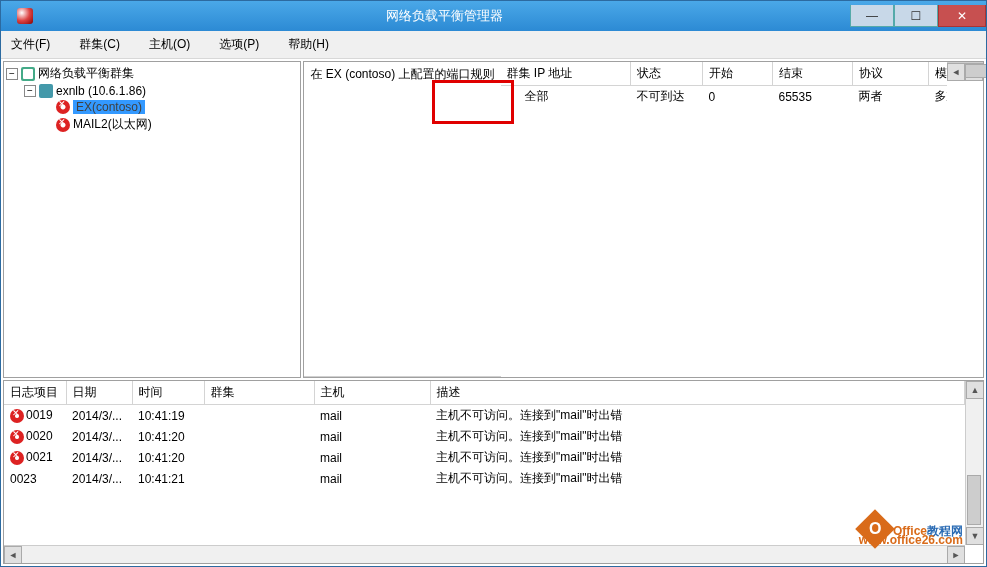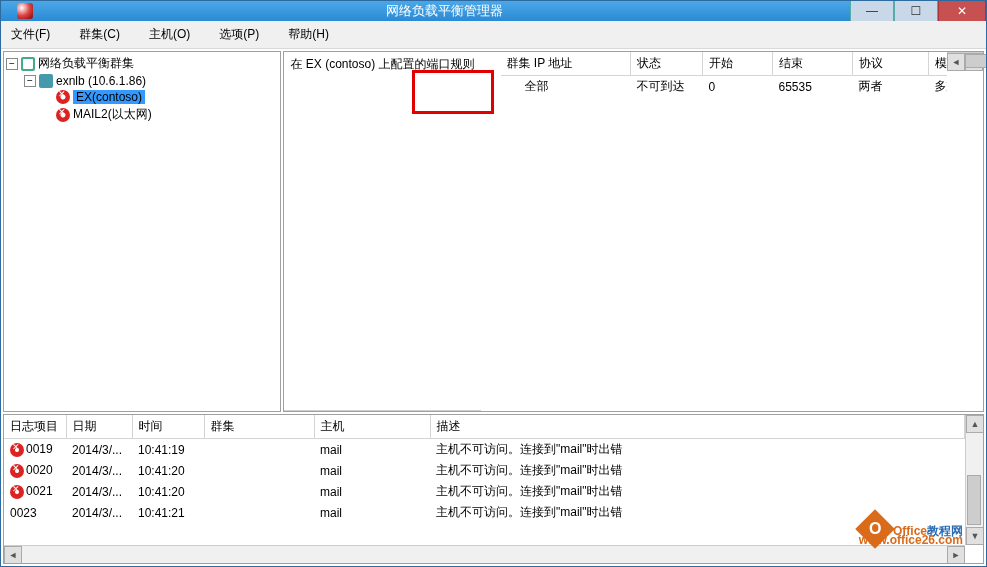--- a/index.html
+++ b/index.html
@@ -1,47 +1,47 @@
 <!DOCTYPE html>
 <html><head>
 <meta charset="utf-8">
 <style>
   * { box-sizing: border-box; margin: 0; padding: 0; font-family: "Microsoft YaHei", "SimSun", Tahoma, sans-serif; font-size: 12px; }
   body { background: #fff; width: 987px; height: 567px; border: 1px solid #2c6aa0; display: flex; flex-direction: column; overflow: hidden; }
-  .title-bar { background: linear-gradient(to bottom, #4aa8e8, #2c8ad4); color: #fff; height: 20px; display: flex; align-items: center; padding-left: 16px; }
+  .title-bar { background: linear-gradient(to bottom, #4aa8e8, #2c8ad4); color: #fff; height: 30px; display: flex; align-items: center; padding-left: 16px; }
   .title-bar .app-icon { width: 16px; height: 16px; background: radial-gradient(circle at 30% 30%, #fff, #d44, #800); border-radius: 3px; margin-right: 6px; }
   .title-bar .title-text { flex: 1; text-align: center; font-size: 13px; }
   .win-controls { display: flex; }
   .win-btn { width: 44px; height: 22px; display: flex; align-items: center; justify-content: center; border: 1px solid #5aa; border-top: none; background: #c8d8e8; color: #333; }
   .win-btn.close { background: #c75050; color: #fff; border-color: #a33; width: 48px;}
   .menu-bar { background: #f0f0f0; border-bottom: 1px solid #d8d8d8; padding: 2px 4px; display: flex; gap: 17px; }
   .menu-item { padding: 3px 6px; cursor: default; }
   .main-area { flex: 1; display: flex; min-height: 0; }
   .tree-panel { width: 312px; border: 1px solid #a0a0a0; margin: 2px; background: #fff; overflow: auto; padding: 2px; }
   .tree-node { display: flex; align-items: center; padding: 1px 0; white-space: nowrap; }
   .tree-toggle { width: 12px; height: 12px; border: 1px solid #888; font-size: 10px; line-height: 10px; text-align: center; margin-right: 3px; cursor: pointer; background:#fff; }
   .tree-icon { width: 14px; height: 14px; margin-right: 3px; display:inline-block; }
   .ico-cluster { background: #4a8; border-radius: 2px; position: relative; }
   .ico-cluster::after{content:"";position:absolute;inset:2px;background:#fff;border-radius:1px;}
   .ico-server { background: #49a; border-radius: 2px; }
   .ico-error { background: radial-gradient(circle, #fff 20%, #d22 30%, #d22); border-radius: 50%; position: relative; }
   .ico-error::after{content:"✕";color:#fff;font-size:9px;position:absolute;top:-1px;left:2px;}
-  .tree-label.selected { background: #3399ff; color: #000000; padding: 0 3px; }
+  .tree-label.selected { background: #3399ff; color: #404040; padding: 0 3px; }
   .rules-panel { flex: 1; border: 1px solid #a0a0a0; margin: 2px 2px 2px 0; display: flex; background: #fff; }
   .rules-title { padding: 4px 6px; border-bottom: 1px solid #d0d0d0; }
-  .rules-table { flex: 1; overflow: auto; margin-left: 20px; }
+  .rules-table { flex: 1; overflow: auto; }
   .bottom-scroll { height: 18px; border-top: 1px solid #ccc; background: #f0f0f0; position: relative; display:flex; }
   .sb-arrow{width:18px;height:18px;background:#e0e0e0;border:1px solid #aaa;display:flex;align-items:center;justify-content:center;font-size:9px;color:#555;}
   .sb-track{flex:1;background:#f0f0f0;position:relative;}
   .sb-thumb{position:absolute;left:40%;top:1px;height:14px;width:60px;background:#cdcdcd;border:1px solid #aaa;}
   table { border-collapse: collapse; width: 100%; table-layout: fixed; }
   th { text-align: left; font-weight: normal; padding: 3px 6px; border-right: 1px solid #d4d4d4; border-bottom: 1px solid #d4d4d4; background: #fff; white-space: nowrap; overflow:hidden; }
   td { padding: 2px 6px; white-space: nowrap; overflow: hidden; }
   .red-box { position: absolute; border: 3px solid #e00000; pointer-events: none; }
-  .log-panel { height: 150px; border: 1px solid #a0a0a0; margin: 0 2px 2px 2px; background: #fff; position: relative; overflow:hidden; }
+  .log-panel { height: 184px; border: 1px solid #a0a0a0; margin: 0 2px 2px 2px; background: #fff; position: relative; overflow:hidden; }
   .log-scroll-v { position:absolute; right:0; top:0; bottom:18px; width:18px; background:#f0f0f0; border-left:1px solid #ccc; display:flex; flex-direction:column;}
   .log-scroll-v .sb-track{flex:1;}
   .log-scroll-v .sb-thumb{left:1px;width:14px;height:50px;top:auto;bottom:2px;}
   .log-scroll-h { position:absolute; left:0; right:18px; bottom:0; height:18px; background:#f0f0f0; border-top:1px solid #ccc; display:flex;}
   .log-table-wrap{position:absolute;inset:0 18px 18px 0;overflow:hidden;}
   .log-icon { width:14px;height:14px;display:inline-block;background:radial-gradient(circle,#fff 15%,#d22 25%);border-radius:50%;vertical-align:middle;margin-right:2px;position:relative;}
   .log-icon::after{content:"✕";color:#fff;font-size:9px;position:absolute;top:-1px;left:2px;}
   .watermark{position:absolute;right:20px;bottom:20px;display:flex;align-items:center;gap:4px;font-weight:bold;pointer-events:none;}
   .watermark .wm-icon{width:28px;height:28px;background:#d96b1a;transform:rotate(45deg);display:flex;align-items:center;justify-content:center;}
   .watermark .wm-icon span{transform:rotate(-45deg);color:#fff;font-size:16px;font-weight:bold;}

